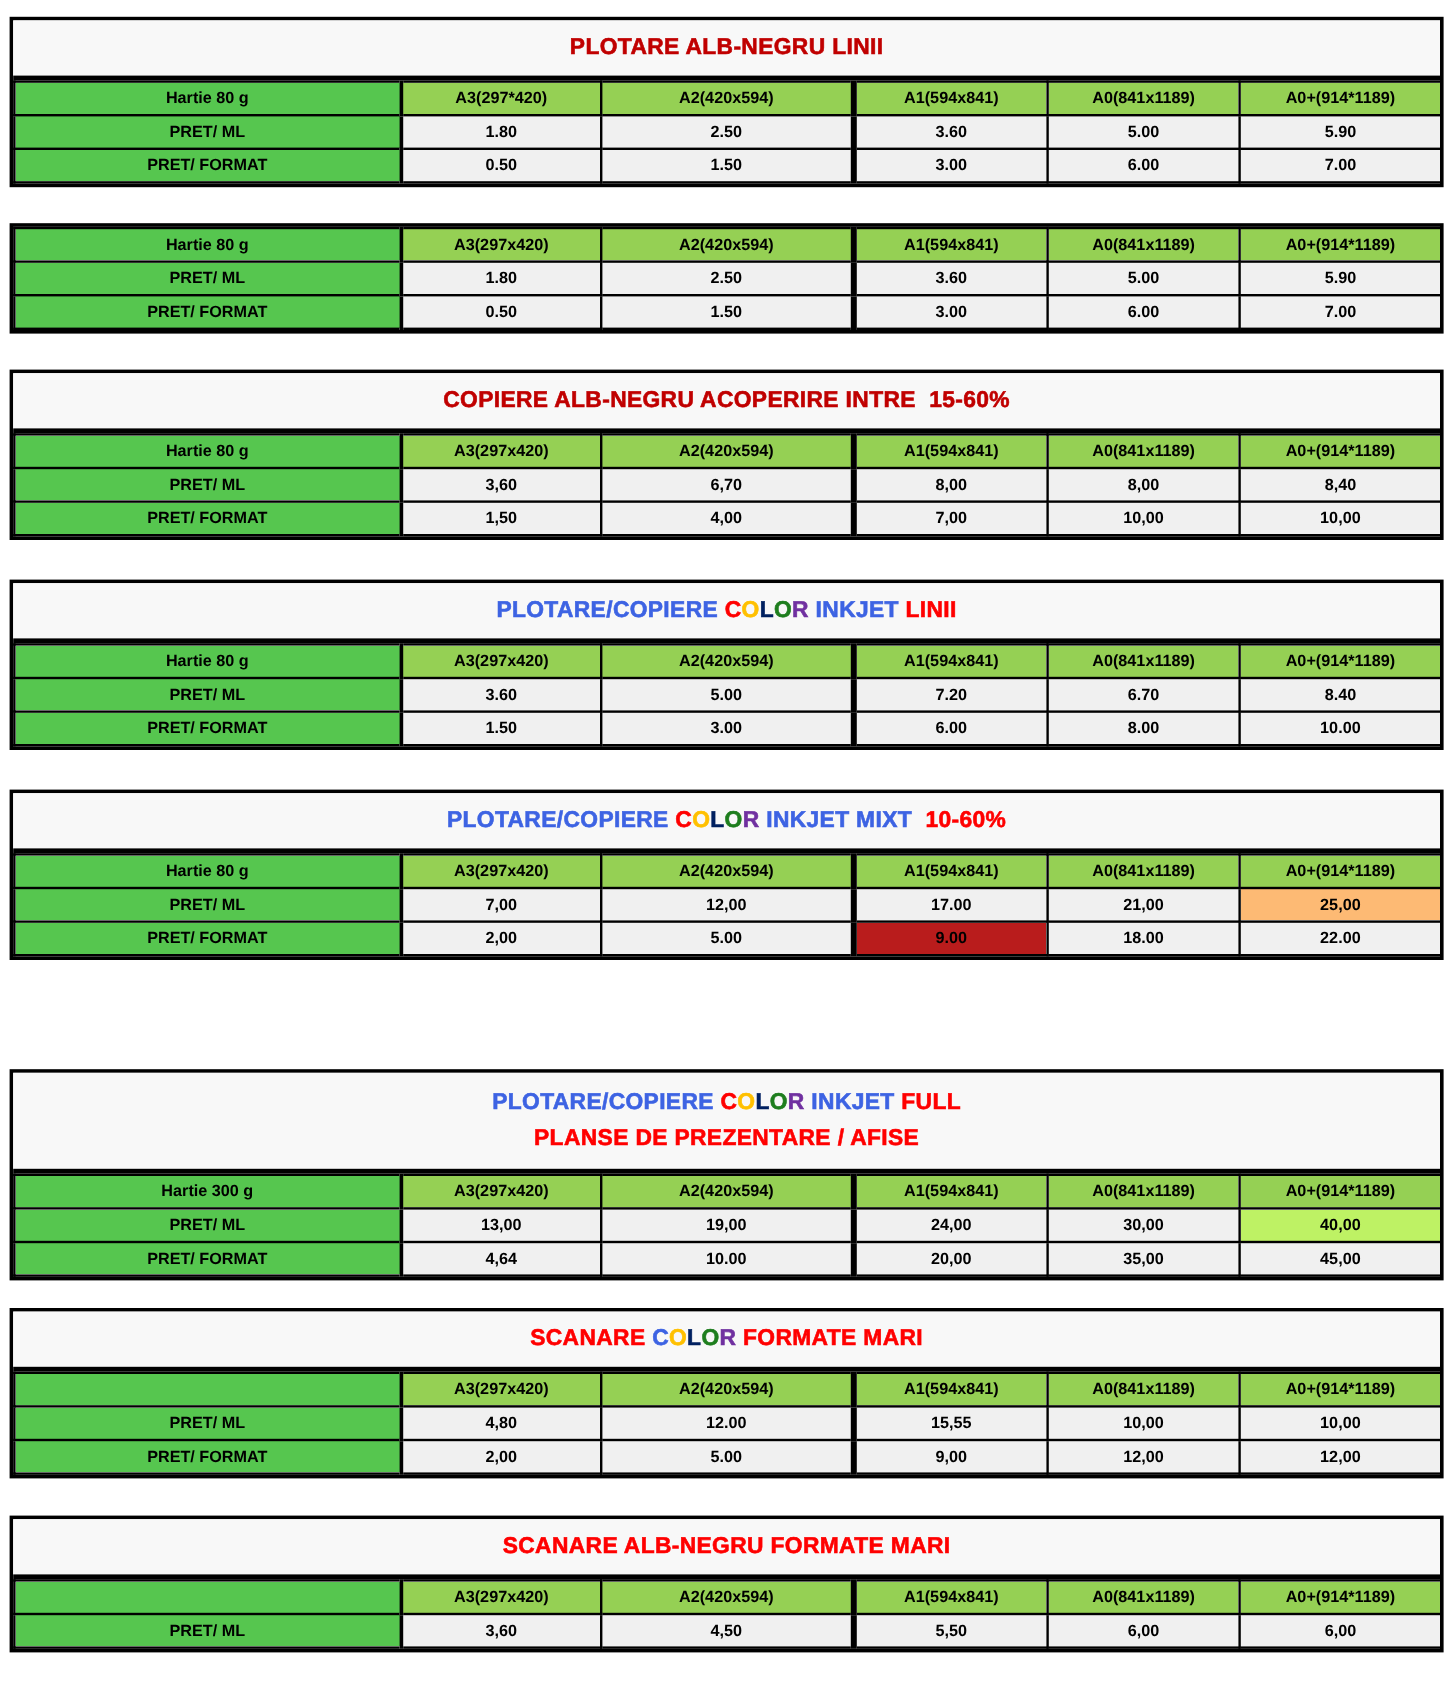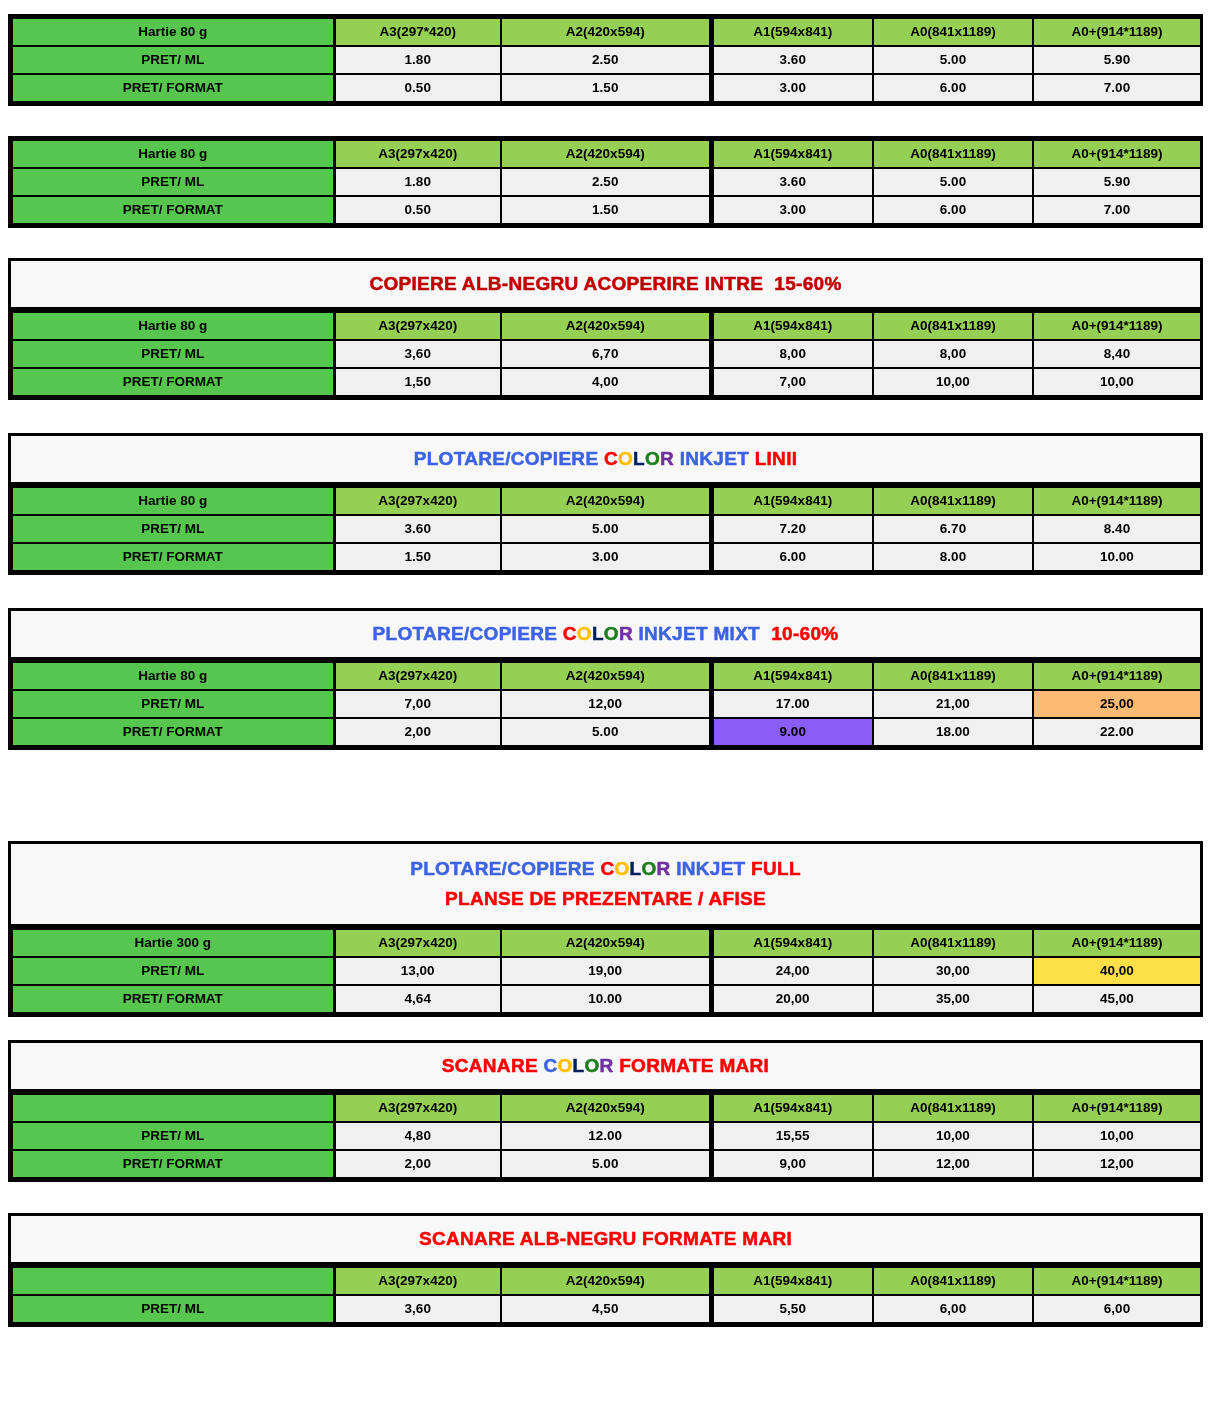--- a/index.html
+++ b/index.html
@@ -67,20 +67,23 @@
   td.c2{border-right-width:5px;}
   td.lblcell{background:#56C64F;}
   td.fmtcell{background:#95D054;}
   td.valcell{background:#F0F0F0;}
 </style>
 </head>
 <body>
 
 <div id="tables-root">
     <section class="tbl t1">
+      <div class="ttl">
+        <div class="ttl-line"><span class="seg" style="color: rgb(192, 0, 0);">PLOTARE ALB-NEGRU LINII</span></div>
+      </div>
       <table>
         <colgroup>
           <col class="c0">
           <col class="c1">
           <col class="c2">
           <col class="c3">
           <col class="c4">
           <col class="c5">
         </colgroup>
         <tbody>
@@ -258,21 +261,21 @@
             <td class="c1 valcell" style="background: rgb(240, 240, 240);">7,00</td>
             <td class="c2 valcell" style="background: rgb(240, 240, 240);">12,00</td>
             <td class="c3 valcell" style="background: rgb(240, 240, 240);">17.00</td>
             <td class="c4 valcell" style="background: rgb(240, 240, 240);">21,00</td>
             <td class="c5 valcell" style="background: #fdba74;">25,00</td>
           </tr>
           <tr>
             <td class="c0 lblcell" style="background: rgb(86, 198, 79);">PRET/ FORMAT</td>
             <td class="c1 valcell" style="background: rgb(240, 240, 240);">2,00</td>
             <td class="c2 valcell" style="background: rgb(240, 240, 240);">5.00</td>
-            <td class="c3 valcell" style="background: #8b5cf6;">9.00</td>
+            <td class="c3 valcell" style="background: #b91c1c;">9.00</td>
             <td class="c4 valcell" style="background: rgb(240, 240, 240);">18.00</td>
             <td class="c5 valcell" style="background: rgb(240, 240, 240);">22.00</td>
           </tr>
         </tbody>
       </table>
     </section>
     <section class="tbl t6">
       <div class="ttl">
         <div class="ttl-line"><span class="seg" style="color: rgb(61, 99, 227);">PLOTARE/COPIERE </span><span class="seg" style="color: rgb(255, 0, 0);">C</span><span class="seg" style="color: rgb(255, 192, 0);">O</span><span class="seg" style="color: rgb(0, 32, 96);">L</span><span class="seg" style="color: rgb(30, 126, 30);">O</span><span class="seg" style="color: rgb(112, 48, 160);">R</span><span class="seg" style="color: rgb(61, 99, 227);"> INKJET </span><span class="seg" style="color: rgb(255, 0, 0);">FULL</span></div>
         <div class="ttl-line"><span class="seg" style="color: rgb(255, 0, 0);">PLANSE DE PREZENTARE / AFISE</span></div>
@@ -294,21 +297,21 @@
             <td class="c3 fmtcell" style="background: rgb(149, 208, 84);">A1(594x841)</td>
             <td class="c4 fmtcell" style="background: rgb(149, 208, 84);">A0(841x1189)</td>
             <td class="c5 fmtcell" style="background: rgb(149, 208, 84);">A0+(914*1189)</td>
           </tr>
           <tr>
             <td class="c0 lblcell" style="background: rgb(86, 198, 79);">PRET/ ML</td>
             <td class="c1 valcell" style="background: rgb(240, 240, 240);">13,00</td>
             <td class="c2 valcell" style="background: rgb(240, 240, 240);">19,00</td>
             <td class="c3 valcell" style="background: rgb(240, 240, 240);">24,00</td>
             <td class="c4 valcell" style="background: rgb(240, 240, 240);">30,00</td>
-            <td class="c5 valcell" style="background: #fde047;">40,00</td>
+            <td class="c5 valcell" style="background: #bef264;">40,00</td>
           </tr>
           <tr>
             <td class="c0 lblcell" style="background: rgb(86, 198, 79);">PRET/ FORMAT</td>
             <td class="c1 valcell" style="background: rgb(240, 240, 240);">4,64</td>
             <td class="c2 valcell" style="background: rgb(240, 240, 240);">10.00</td>
             <td class="c3 valcell" style="background: rgb(240, 240, 240);">20,00</td>
             <td class="c4 valcell" style="background: rgb(240, 240, 240);">35,00</td>
             <td class="c5 valcell" style="background: rgb(240, 240, 240);">45,00</td>
           </tr>
         </tbody>

